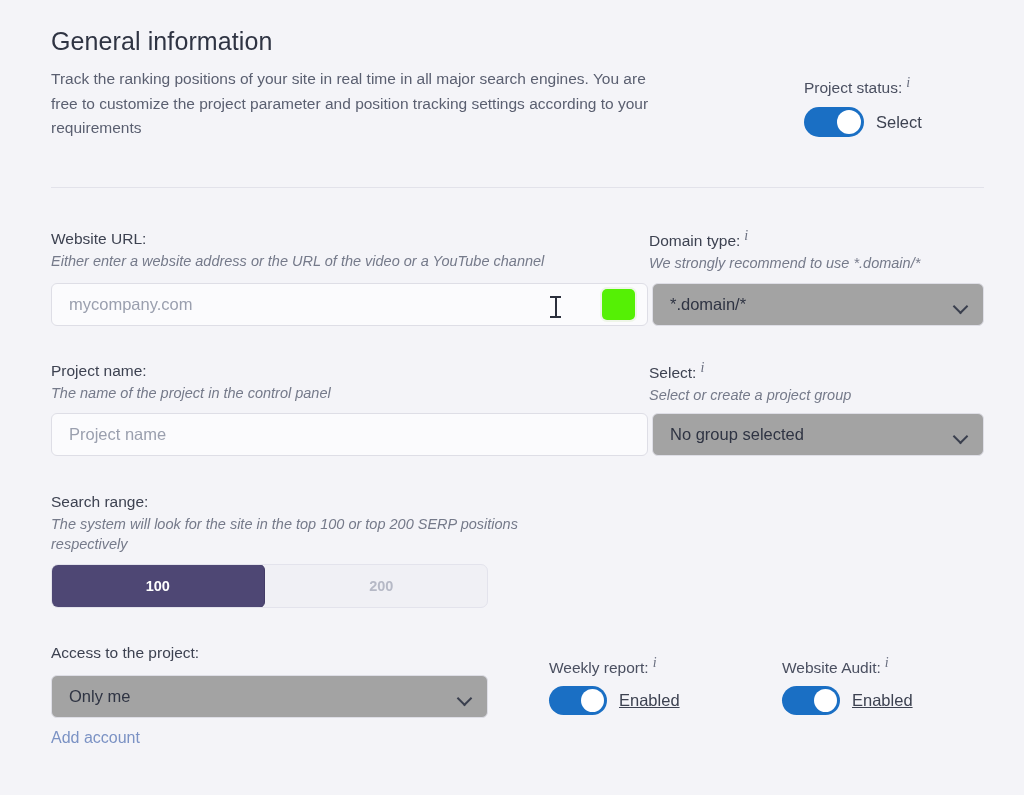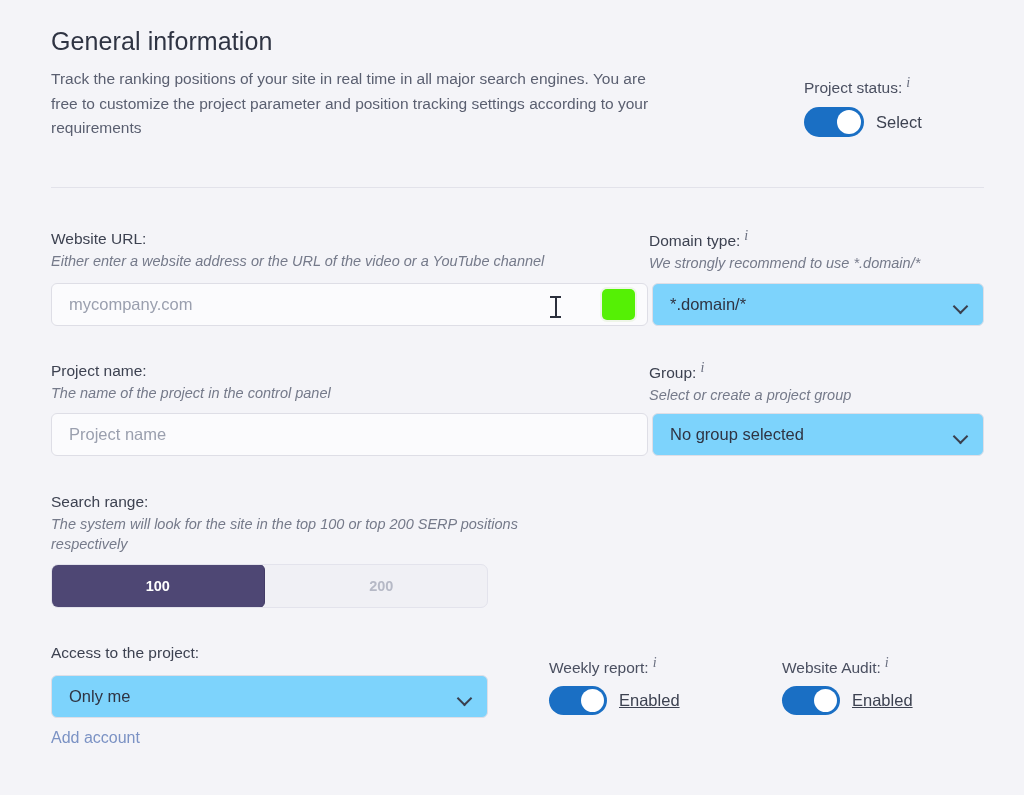--- a/index.html
+++ b/index.html
@@ -189,21 +189,21 @@
     height: 31px;
     background: #55f005;
     border-radius: 5px;
     box-shadow: 0 0 0 2px #eef5e8;
     margin-left: auto;
   }
 
   
   .select {
     position: absolute;
-    background: #7dd3fc;
+    background: #a3a3a3;
     border: 1px solid #dedee6;
     border-radius: 6px;
     height: 43px;
     display: flex;
     align-items: center;
     padding: 0 16px 0 17px;
     cursor: pointer;
   }
   .select .sel-value {
     font-size: 16.5px;
@@ -397,21 +397,21 @@
     <div class="sel-value">*.domain/*</div>
     <div class="chev"></div>
   </div>
 
   <div class="row-name-labels">
     <div class="col-left">
       <div class="field-label">Project name:</div>
       <div class="field-hint">The name of the project in the control panel</div>
     </div>
     <div class="col-right">
-      <div class="field-label"><span>Group:</span><span class="info-i">i</span></div>
+      <div class="field-label"><span>Select:</span><span class="info-i">i</span></div>
       <div class="field-hint">Select or create a project group</div>
     </div>
   </div>
 
   <div class="name-input">
     <div class="ph">Project name</div>
   </div>
 
   <div class="select" id="group-select">
     <div class="sel-value">No group selected</div>

